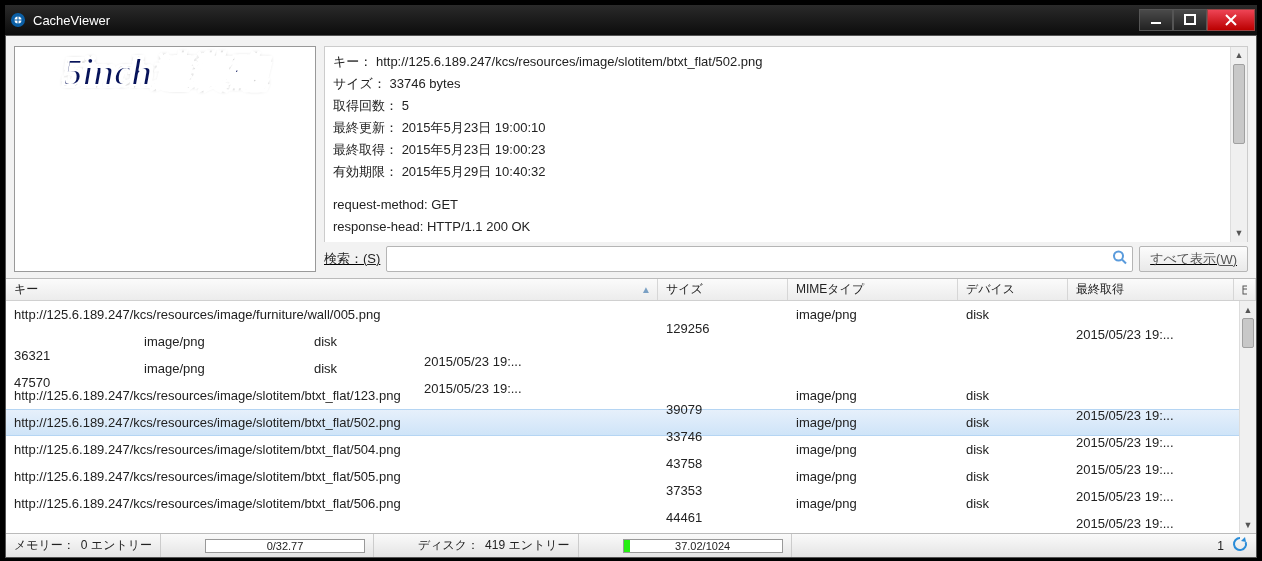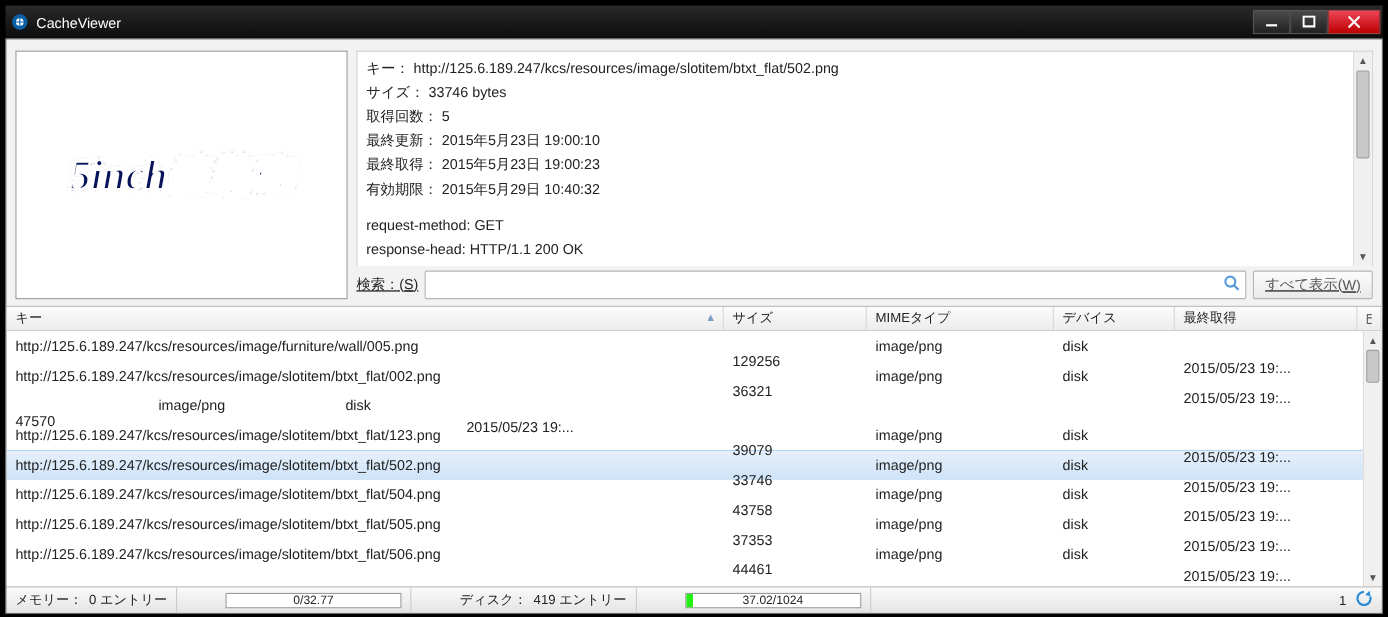--- a/index.html
+++ b/index.html
@@ -73,21 +73,21 @@
   height: 242px;
   padding: 10px 8px 6px 8px;
   gap: 8px;
   background:#f2f2f2;
 }
 .preview {
   width: 302px;
   height: 226px;
   border: 1px solid #999;
   background: #fff;
-  display:flex;align-items:center;justify-content:center;
+  display:flex;align-items:flex-start;justify-content:center;
   overflow:hidden;
 }
 .preview-inner{
   font-family:"Georgia","Times New Roman",serif;
   font-style:italic;
   font-weight:bold;
   font-size:38px;
   color:#07135a;
   -webkit-text-stroke: 2px #fff;
   text-shadow: -3px -3px 0 #fff,3px -3px 0 #fff,-3px 3px 0 #fff,3px 3px 0 #fff, 0 0 4px #333;
@@ -302,21 +302,20 @@
       </div>
       <div class="tbody" id="tbody">
         <div class="tr">
             <div class="td key">http://125.6.189.247/kcs/resources/image/furniture/wall/005.png</div>
             <div class="td size">129256</div>
             <div class="td mime">image/png</div>
             <div class="td dev">disk</div>
             <div class="td last">2015/05/23 19:...</div>
           </div>
           <div class="tr">
-            <div class="td key">http://125.6.189.247/kcs/resources/image/slotitem/btxt_flat/002.png</div>
             <div class="td size">36321</div>
             <div class="td mime">image/png</div>
             <div class="td dev">disk</div>
             <div class="td last">2015/05/23 19:...</div>
           </div>
           <div class="tr">
             <div class="td size">47570</div>
             <div class="td mime">image/png</div>
             <div class="td dev">disk</div>
             <div class="td last">2015/05/23 19:...</div>

